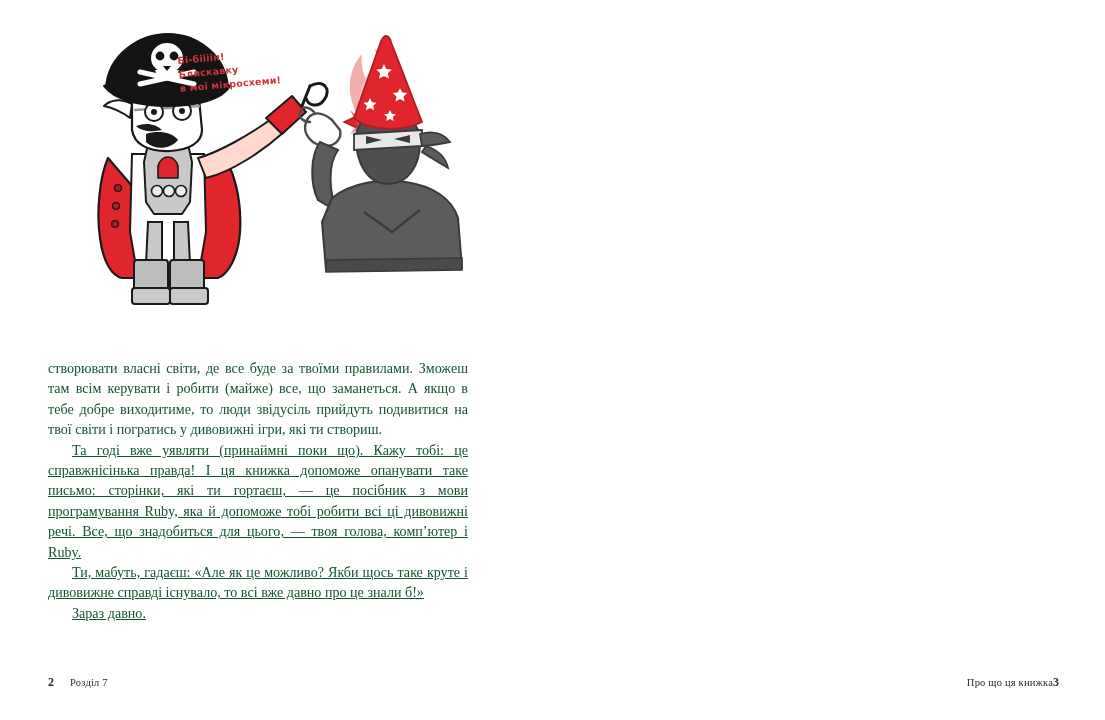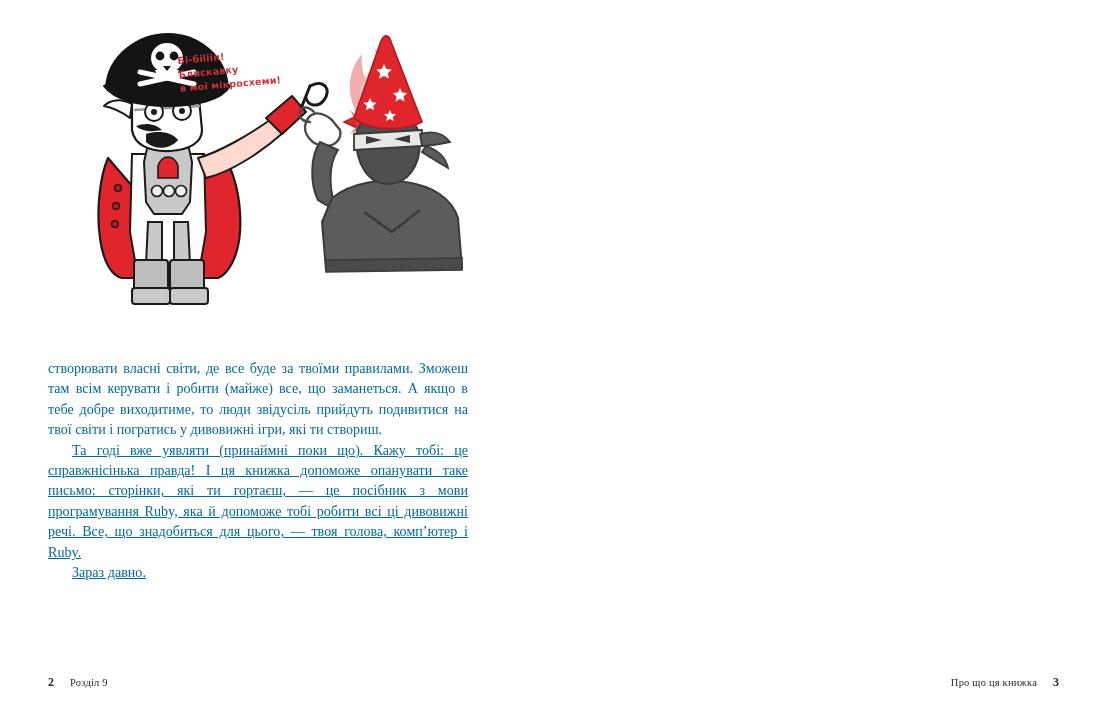--- a/index.html
+++ b/index.html
@@ -58,21 +58,21 @@
     transform-origin: left top;
     white-space: pre-line;
   }
 
   
   .col {
     position: absolute;
     font-family: "Liberation Serif", "DejaVu Serif", serif;
     font-size: 14.1px;
     line-height: 20.4px;
-    color: #0369a1;
+    color: #14532d;
     text-align: justify;
     text-justify: inter-word;
     hyphens: manual;
   }
   .col-left {
     left: 48px;
     top: 358px;
     width: 420px;
   }
 
@@ -91,21 +91,20 @@
     align-items: center;
   }
   .footer-left {
     left: 48px;
     bottom: 18px;
     gap: 16px;
   }
   .footer-right {
     right: 46px;
     bottom: 18px;
-    gap: 16px;
     justify-content: flex-end;
   }
   .folio {
     font-weight: 700;
     font-size: 12px;
   }
   .runhead {
     font-size: 10.5px;
     letter-spacing: 0.2px;
   }
@@ -238,26 +237,27 @@
       </svg>
 
       <div class="speech-text">Бі-біііін!
 Блискавку
 в мої мікросхеми!</div>
     </div>
 
     <div class="col col-left">
       <p>створювати власні світи, де все буде за твоїми правилами. Зможеш там всім керувати і робити (майже) все, що заманеться. А якщо в тебе добре виходитиме, то люди звідусіль прийдуть подивитися на твої світи і погратись у дивовижні ігри, які ти створиш.</p>
       <p>Та годі вже уявляти (принаймні поки що). Кажу тобі: це справжнісінька правда! І ця книжка допоможе опанувати таке письмо: сторінки, які ти гортаєш, — це посібник з мови програмування Ruby, яка й допоможе тобі робити всі ці дивовижні речі. Все, що знадобиться для цього, — твоя голова, комп’ютер і Ruby.</p>
+      <p>Ти, мабуть, гадаєш: «Але як це можливо? Якби щось таке круте і дивовижне справді існувало, то всі вже давно про це знали б!»</p>
       <p>Зараз давно.</p>
     </div>
 
     <div class="footer footer-left">
       <span class="folio">2</span>
-      <span class="runhead">Розділ 9</span>
+      <span class="runhead">Розділ 7</span>
     </div>
   </div>
 
   <div class="page page-right">
 
     <div class="footer footer-right">
       <span class="runhead">Про що ця книжка</span>
       <span class="folio">3</span>
     </div>
   </div>

